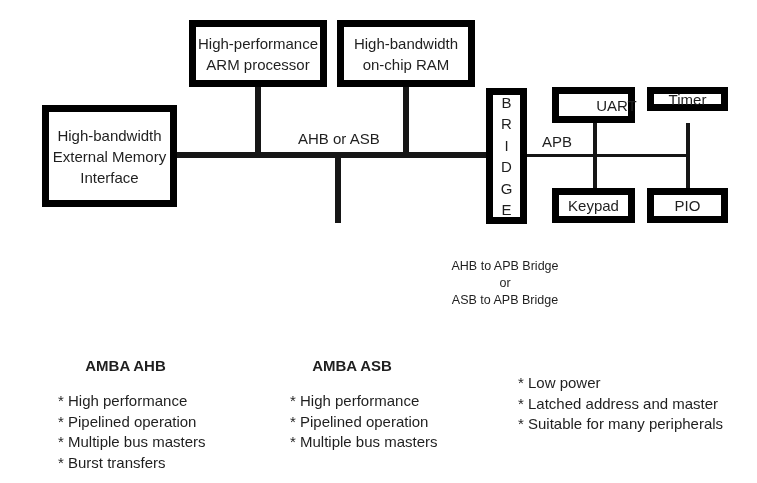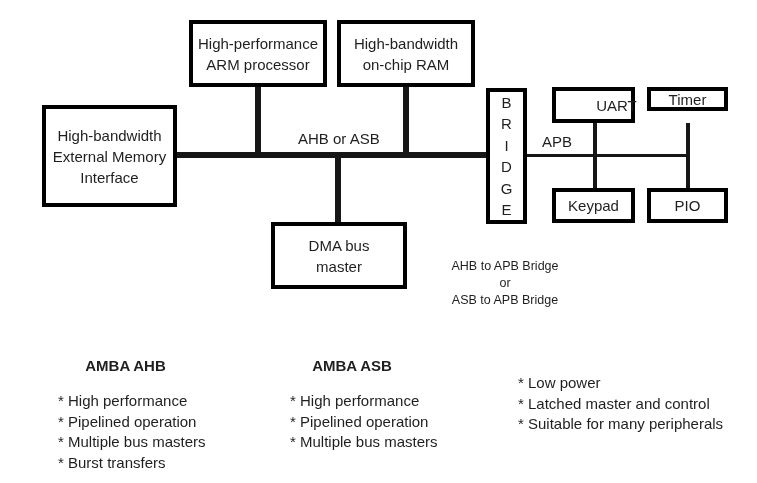--- a/index.html
+++ b/index.html
@@ -9,21 +9,21 @@
     width: 757px;
     height: 483px;
     background: #ffffff;
     font-family: "Liberation Sans", sans-serif;
     color: #1f1f1f;
     overflow: hidden;
   }
   .node {
     position: absolute;
     background: #ffffff;
-    border: 4px solid #000000;
+    border: 7px solid #000000;
     display: flex;
     align-items: center;
     justify-content: center;
     text-align: center;
     font-size: 15px;
     line-height: 21px;
     white-space: pre-line;
     z-index: 2;
   }
   .busline {
@@ -84,22 +84,20 @@
   <div class="node" style="left:189px; top:20px; width:138px; height:67px;">High-performance
 ARM processor</div>
 
   <div class="node" style="left:337px; top:20px; width:138px; height:67px;">High-bandwidth
 on-chip RAM</div>
 
   <div class="node" style="left:42px; top:105px; width:135px; height:102px;">High-bandwidth
 External Memory
 Interface</div>
 
-  <div class="node" style="left:271px; top:222px; width:136px; height:67px;">DMA bus
-master</div>
 
   <div class="node" style="left:486px; top:88px; width:41px; height:136px;">
     <span class="bridge-letters">B
 R
 I
 D
 G
 E</span>
   </div>
 
@@ -134,18 +132,18 @@
     <div class="legend-list" style="padding-left:13px;">
         <div>* High performance</div>
         <div>* Pipelined operation</div>
         <div>* Multiple bus masters</div>
       </div>
   </div>
 
   <div class="legend-col" style="left:508px; top:357px; width:155px;">
     <div class="legend-list" style="padding-left:10px;">
         <div>* Low power</div>
-        <div>* Latched master and control</div>
+        <div>* Latched address and master</div>
         <div>* Suitable for many peripherals</div>
       </div>
   </div>
 
 </div>
 
 </body></html>

